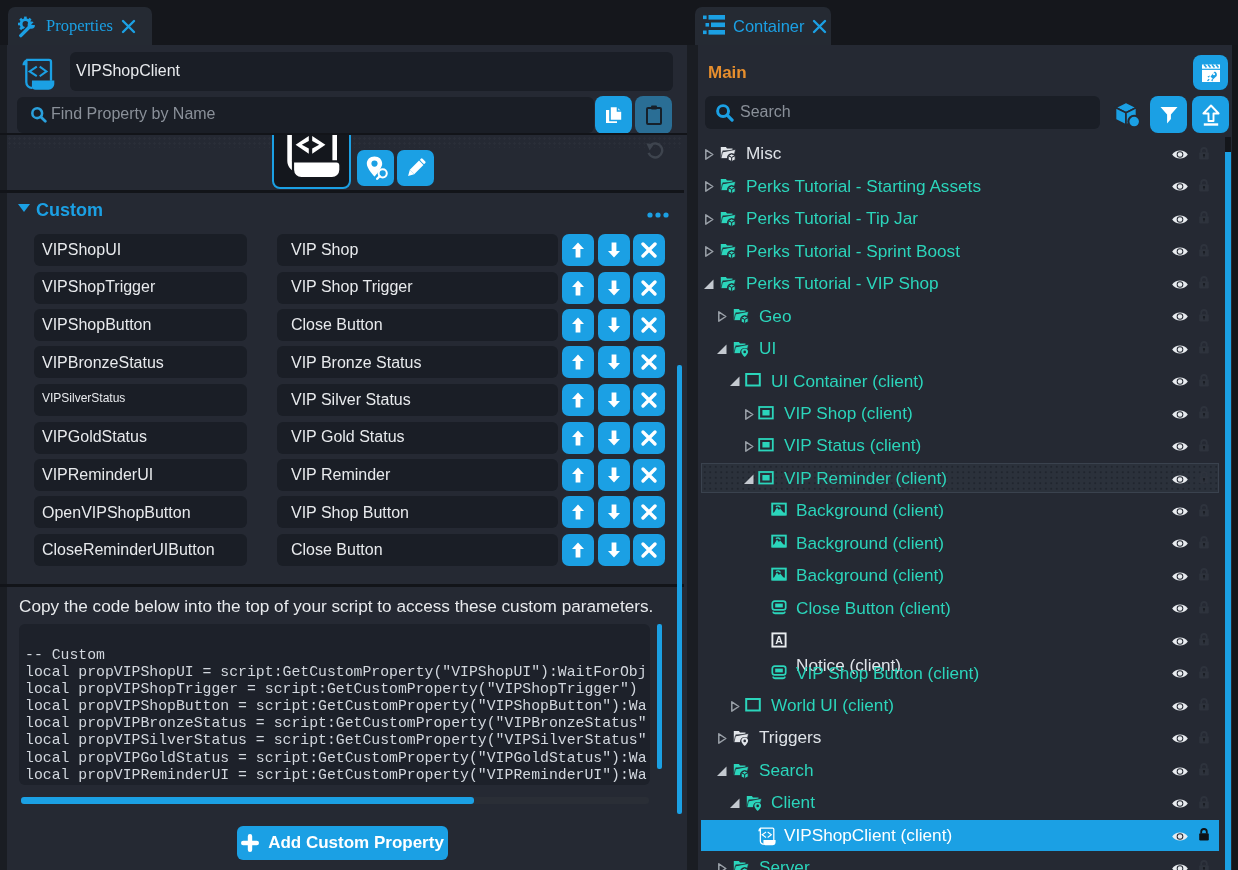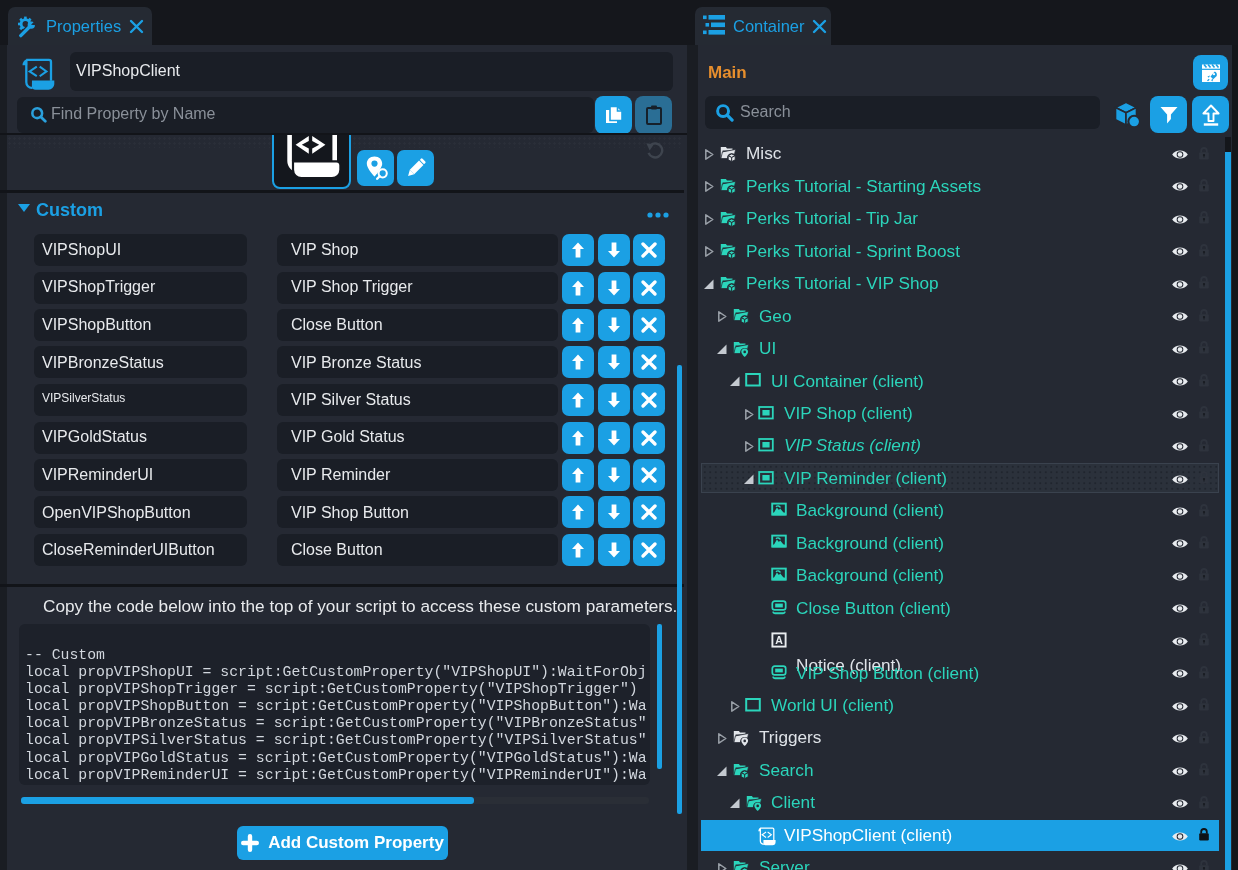--- a/index.html
+++ b/index.html
@@ -19,21 +19,21 @@
         <rect x="8.1" y="1.6" width="2.6" height="3.2" transform="rotate(225 9.4 9.0)" fill="#1BA0E4"></rect>
         <rect x="8.1" y="1.6" width="2.6" height="3.2" transform="rotate(270 9.4 9.0)" fill="#1BA0E4"></rect>
         <rect x="8.1" y="1.6" width="2.6" height="3.2" transform="rotate(315 9.4 9.0)" fill="#1BA0E4"></rect>
         <circle cx="9.4" cy="9.0" r="2.9" fill="#252933"></circle>
         <path d="M4.6 20.9 L15.3 10.2" stroke="#252933" stroke-width="6" stroke-linecap="round"></path>
         <path d="M4.8 20.6 L13.4 12" stroke="#1BA0E4" stroke-width="3.4" stroke-linecap="round"></path>
         <circle cx="15.3" cy="10.1" r="3.7" fill="#1BA0E4"></circle>
         <path d="M15 9.8 L20.2 4.6 L22.2 10.4 Z" fill="#252933"></path>
       </svg>
     </span>
-<span style="margin-left:7px;color:#1BA0E4;font-size:16.5px;">Properties</span>
+<span style="margin-left:7px;color:#1BA0E4;font-size:16.5px;font-family:Liberation Serif, serif;">Properties</span>
 <span style="margin-left:8px;display:flex;">
       <svg width="15" height="15" viewBox="0 0 15 15" style="">
         <path d="M2 2 L13 13 M13 2 L2 13" stroke="#1BA0E4" stroke-width="2.4" stroke-linecap="round"></path>
       </svg>
     </span>
 </div>
 <div class="a" style="left:0;top:45px;width:7px;height:825px;background:#1A1D23;"></div>
 <div class="a" style="left:7px;top:136px;width:676px;height:12px;background-image:radial-gradient(#2E333D 1px, transparent 1.2px);background-size:5px 5px;opacity:.5;"></div>
 <div class="a" style="left:272px;top:112px;width:75px;height:73px;background:#14171D;border:2px solid #1BA0E4;border-radius:8px;overflow:hidden;"></div>
 <div class="a" style="left:287px;top:114px;"><svg width="54" height="66" viewBox="0 0 54 66" style="">
@@ -275,21 +275,21 @@
     <svg width="20" height="20" viewBox="0 0 20 20" style="">
       <path d="M10 17.5 l6 -6.5 h-3.6 v-8.5 h-4.8 v8.5 H4 Z" fill="#fff"></path>
     </svg>
   </div>
 <div class="a btn" style="left:633px;top:534px;width:32px;height:32px;">
     <svg width="18" height="18" viewBox="0 0 18 18" style="">
       <path d="M3 3 L15 15 M15 3 L3 15" stroke="#fff" stroke-width="3.4" stroke-linecap="round"></path>
     </svg>
   </div>
 <div class="a" style="left:0;top:584px;width:684px;height:3px;background:#121419;"></div>
-<div class="a" style="left:19px;top:596px;color:#E8EAED;font-size:17.2px;margin-left:24px;">Copy the code below into the top of your script to access these custom parameters.</div>
+<div class="a" style="left:19px;top:596px;color:#E8EAED;font-size:17.2px;">Copy the code below into the top of your script to access these custom parameters.</div>
 <div class="a" style="left:19px;top:624px;width:631px;height:161px;background:#1D212A;border-radius:6px;overflow:hidden;">
 <div style="margin:23px 0 0 6px;font-family:'Liberation Mono',monospace;font-size:14.8px;line-height:17.1px;color:#D2D7DE;white-space:pre;">-- Custom<br>local propVIPShopUI = script:GetCustomProperty("VIPShopUI"):WaitForObj<br>local propVIPShopTrigger = script:GetCustomProperty("VIPShopTrigger")<br>local propVIPShopButton = script:GetCustomProperty("VIPShopButton"):Wa<br>local propVIPBronzeStatus = script:GetCustomProperty("VIPBronzeStatus"<br>local propVIPSilverStatus = script:GetCustomProperty("VIPSilverStatus"<br>local propVIPGoldStatus = script:GetCustomProperty("VIPGoldStatus"):Wa<br>local propVIPReminderUI = script:GetCustomProperty("VIPReminderUI"):Wa</div>
 </div>
 <div class="a" style="left:657px;top:624px;width:5px;height:145px;background:#1BA0E4;border-radius:2px;"></div>
 <div class="a" style="left:21px;top:797px;width:628px;height:7px;background:#2A2E36;border-radius:3px;"></div>
 <div class="a" style="left:21px;top:797px;width:453px;height:7px;background:#1BA0E4;border-radius:3px;"></div>
 <div class="a btn" style="left:237px;top:826px;width:211px;height:34px;border-radius:6px;">
 <span style="display:flex;margin-right:9px;">
       <svg width="18" height="18" viewBox="0 0 18 18" style="">
         <path d="M9 2.2 v13.6 M2.2 9 h13.6" stroke="#fff" stroke-width="4.4" stroke-linecap="round"></path>
@@ -571,21 +571,21 @@
       <circle cx="7" cy="9" r="1.1" fill="#171A20"></circle>
       <rect x="6.5" y="9.3" width="1" height="2.2" fill="#171A20"></rect>
     </svg></div>
 <div class="a" style="left:743px;top:439.1px;"><svg width="12" height="13" viewBox="0 0 12 13" style="">
       <path d="M2.8 1.8 L9.8 6.5 L2.8 11.2 Z" fill="none" stroke="#9AA0A8" stroke-width="1.5" stroke-linejoin="round"></path>
     </svg></div>
 <div class="a" style="left:758px;top:437.1px;"><svg width="16" height="16" viewBox="0 0 16 16" style="">
       <rect x="1.2" y="2" width="13.6" height="11.5" stroke="#2BD5BB" stroke-width="1.8" fill="none"></rect>
       <rect x="4.4" y="5" width="7.2" height="5.5" fill="#2BD5BB"></rect>
     </svg></div>
-<div class="a" style="left:784px;top:435.4px;color:#2BD5BB;font-size:17.2px;font-style:italic;">VIP Status (client)</div>
+<div class="a" style="left:784px;top:435.4px;color:#2BD5BB;font-size:17.2px;">VIP Status (client)</div>
 <div class="a" style="left:1171px;top:439.1px;"><svg width="18" height="13" viewBox="0 0 18 13" style="">
       <path d="M1.2 6.5 C4.5 1.2 13.5 1.2 16.8 6.5 C13.5 11.8 4.5 11.8 1.2 6.5 Z" fill="#E8EBEF"></path>
       <circle cx="9" cy="6.5" r="3.3" fill="#252933"></circle>
       <circle cx="9" cy="6.5" r="2.3" fill="#E8EBEF"></circle>
     </svg></div>
 <div class="a" style="left:1197px;top:437.6px;"><svg width="14" height="15" viewBox="0 0 14 15" style="">
       <path d="M4.2 6.5 V4.8 a2.8 2.8 0 0 1 5.6 0 V6.5" stroke="#2E333D" stroke-width="1.8" fill="none"></path>
       <rect x="2.2" y="6.2" width="9.6" height="7.3" rx="1.2" fill="#2E333D"></rect>
       <circle cx="7" cy="9" r="1.1" fill="#171A20"></circle>
       <rect x="6.5" y="9.3" width="1" height="2.2" fill="#171A20"></rect>

